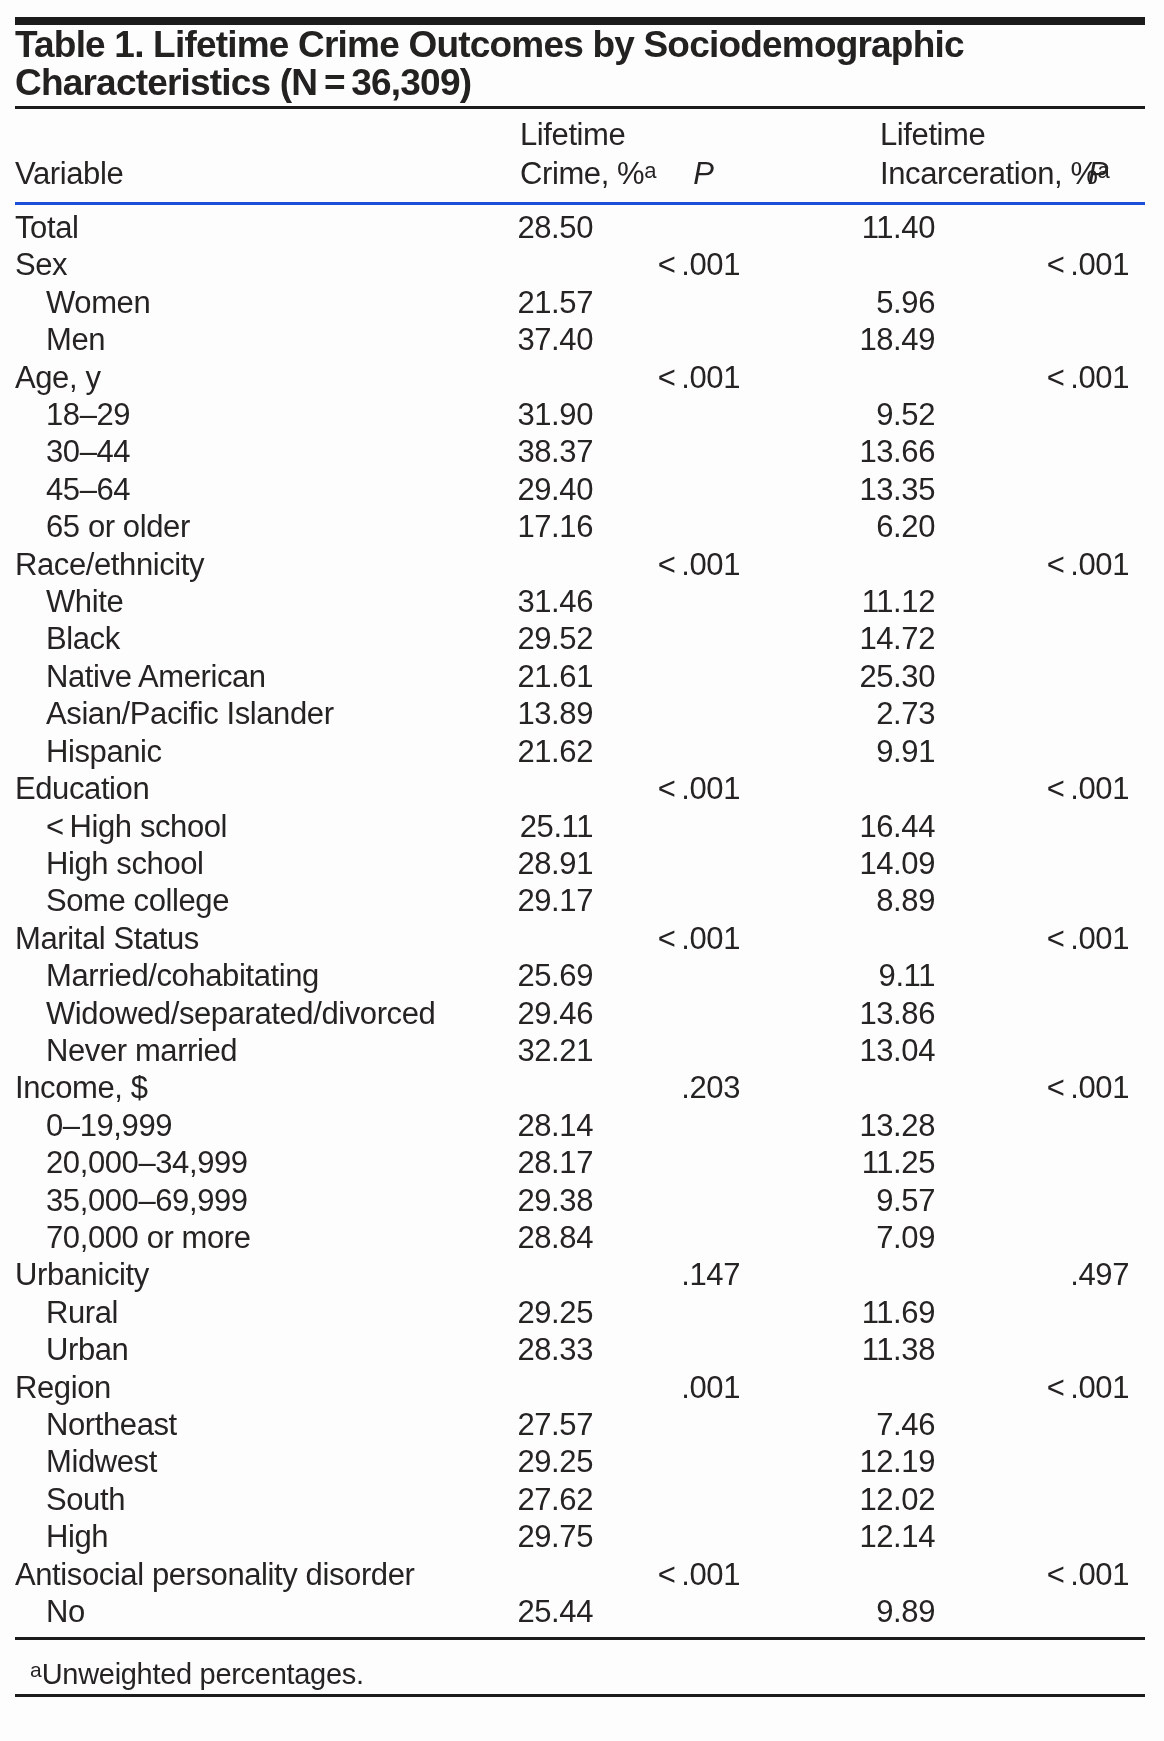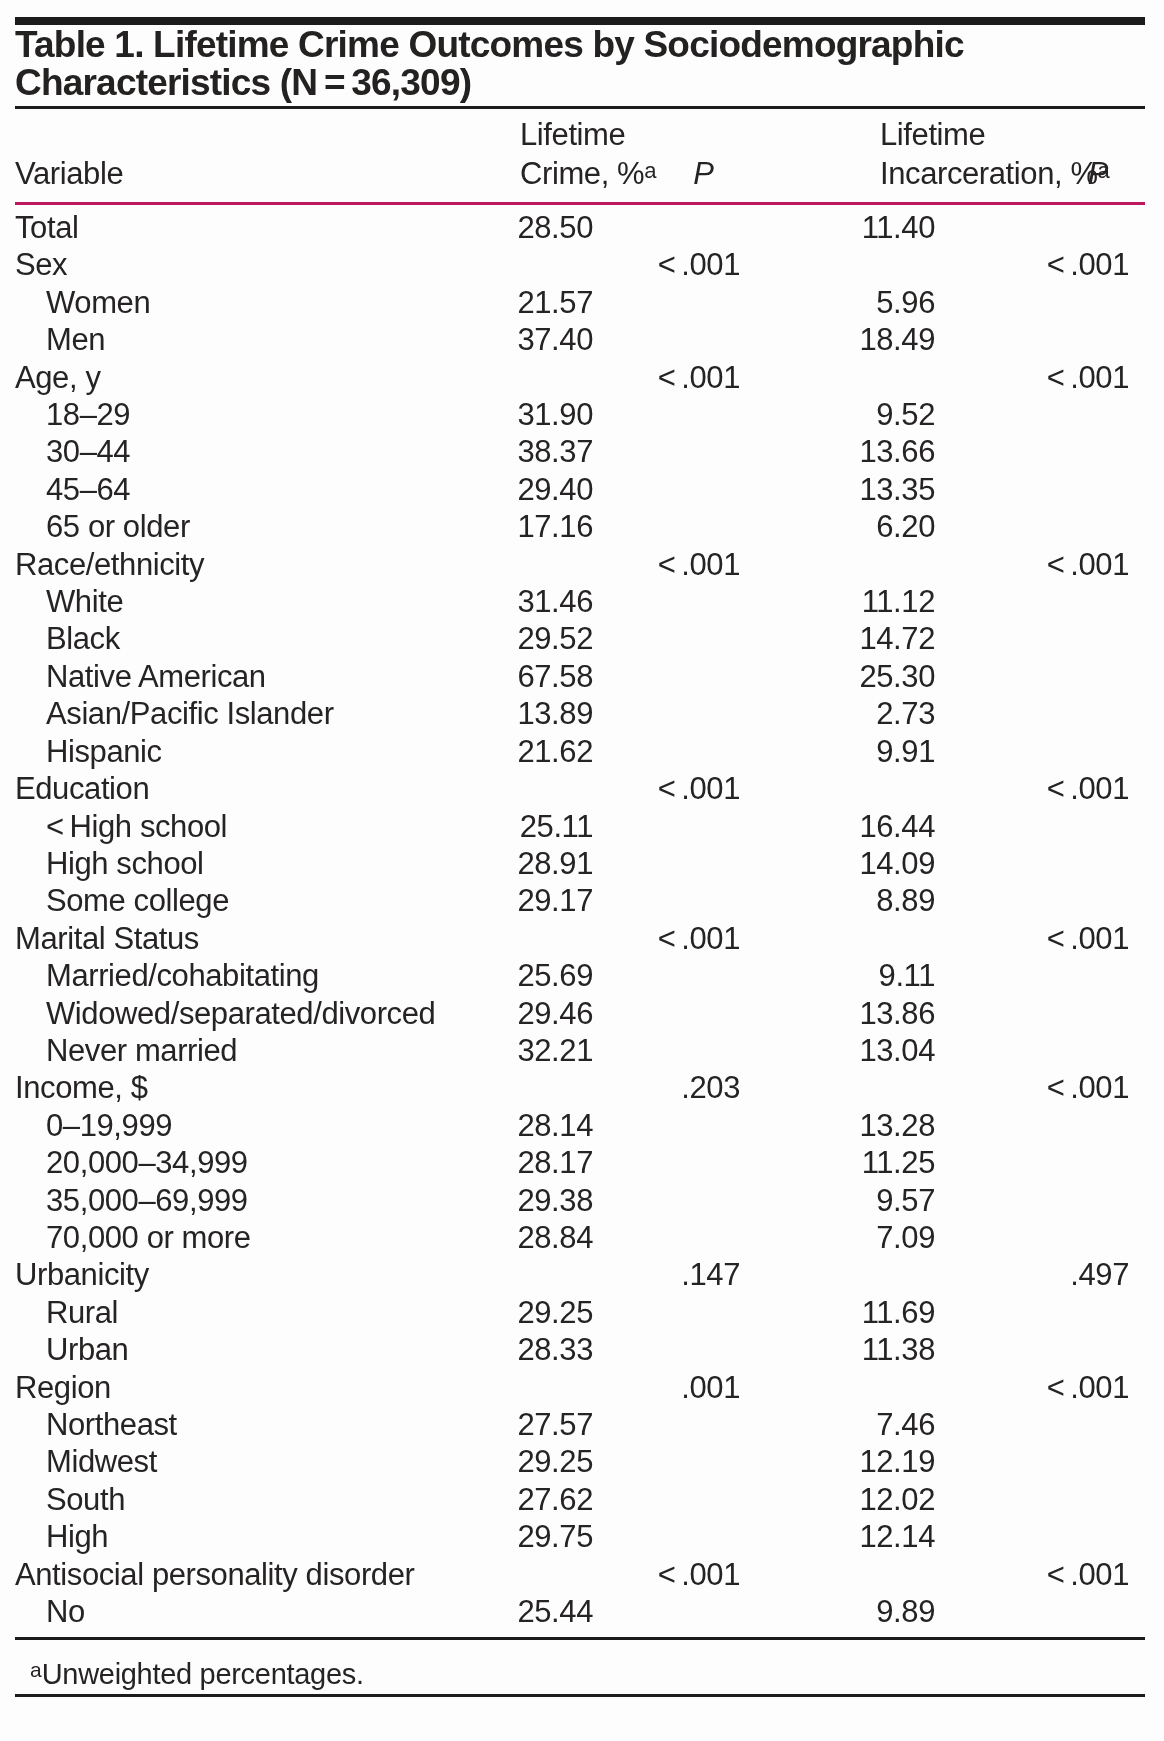--- a/index.html
+++ b/index.html
@@ -39,21 +39,21 @@
   col.c-var{width:435px;}
   col.c-crime{width:145px;}
   col.c-p1{width:145px;}
   col.c-inc{width:195px;}
   col.c-p2{width:210px;}
 
   thead th{
     font-weight:normal;
     vertical-align:bottom;
     padding:8px 0 10px 0;
-    border-bottom:3px solid #be185d;
+    border-bottom:3px solid #1d4ed8;
     white-space:nowrap;
   }
   thead .hline{display:block;line-height:36px;text-align:center;}
   th.h-var{text-align:left;}
   th.h-var .hline{text-align:left;}
   th.h-crime{padding-left:70px;}
   th.h-p1{padding-left:72px;}
   th.h-inc{padding-left:140px;}
   th.h-p2{padding-left:132px;padding-right:16px;}
   .it{font-style:italic;}
@@ -208,21 +208,21 @@
         </tr>
         <tr>
           <td class="var sub">Black</td>
           <td class="num crime">29.52</td>
           <td class="num p1"></td>
           <td class="num inc">14.72</td>
           <td class="num p2"></td>
         </tr>
         <tr>
           <td class="var sub">Native American</td>
-          <td class="num crime">67.58</td>
+          <td class="num crime">21.61</td>
           <td class="num p1"></td>
           <td class="num inc">25.30</td>
           <td class="num p2"></td>
         </tr>
         <tr>
           <td class="var sub">Asian/Pacific Islander</td>
           <td class="num crime">13.89</td>
           <td class="num p1"></td>
           <td class="num inc">2.73</td>
           <td class="num p2"></td>

